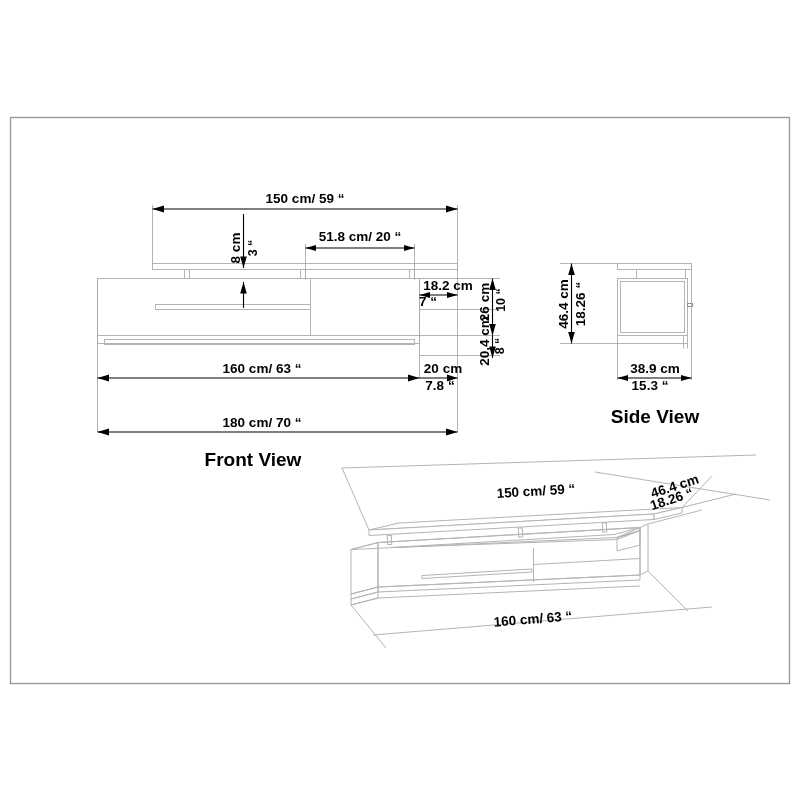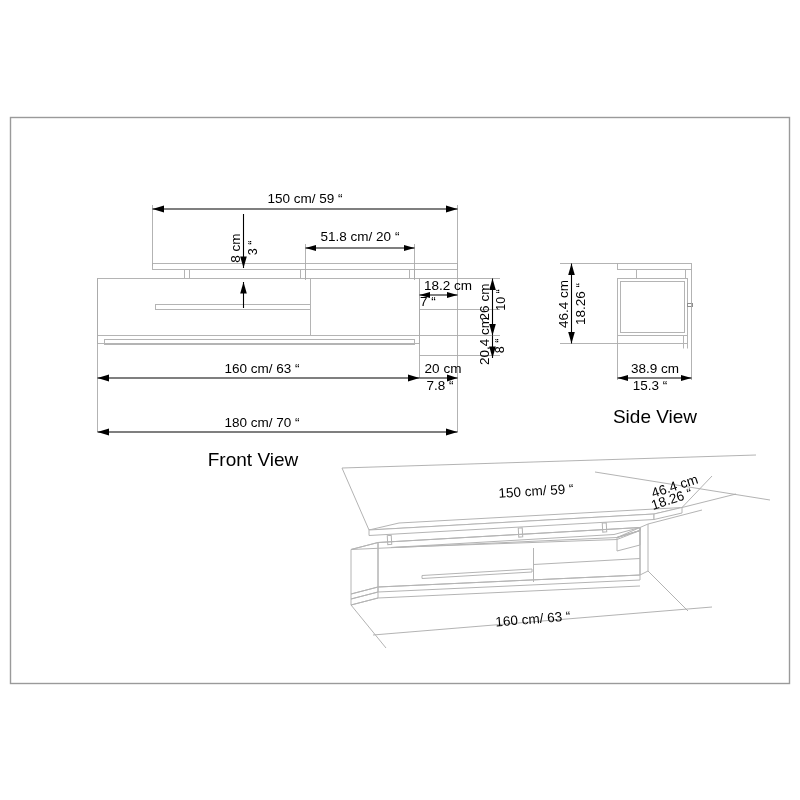--- a/index.html
+++ b/index.html
@@ -13,20 +13,21 @@
     height: 800px;
     font-family: "Liberation Sans", sans-serif;
     overflow: hidden;
     position: relative;
   }
   #sheet {
     position: absolute;
     left: 0; top: 0;
     width: 736px;
     height: 800px;
+    font-weight: bold;
   }
   svg#drawing {
     display: block;
     width: 800px;
     height: 800px;
   }
   .frame {
     fill: none;
     stroke: #9a9a9a;
     stroke-width: 1.4;

